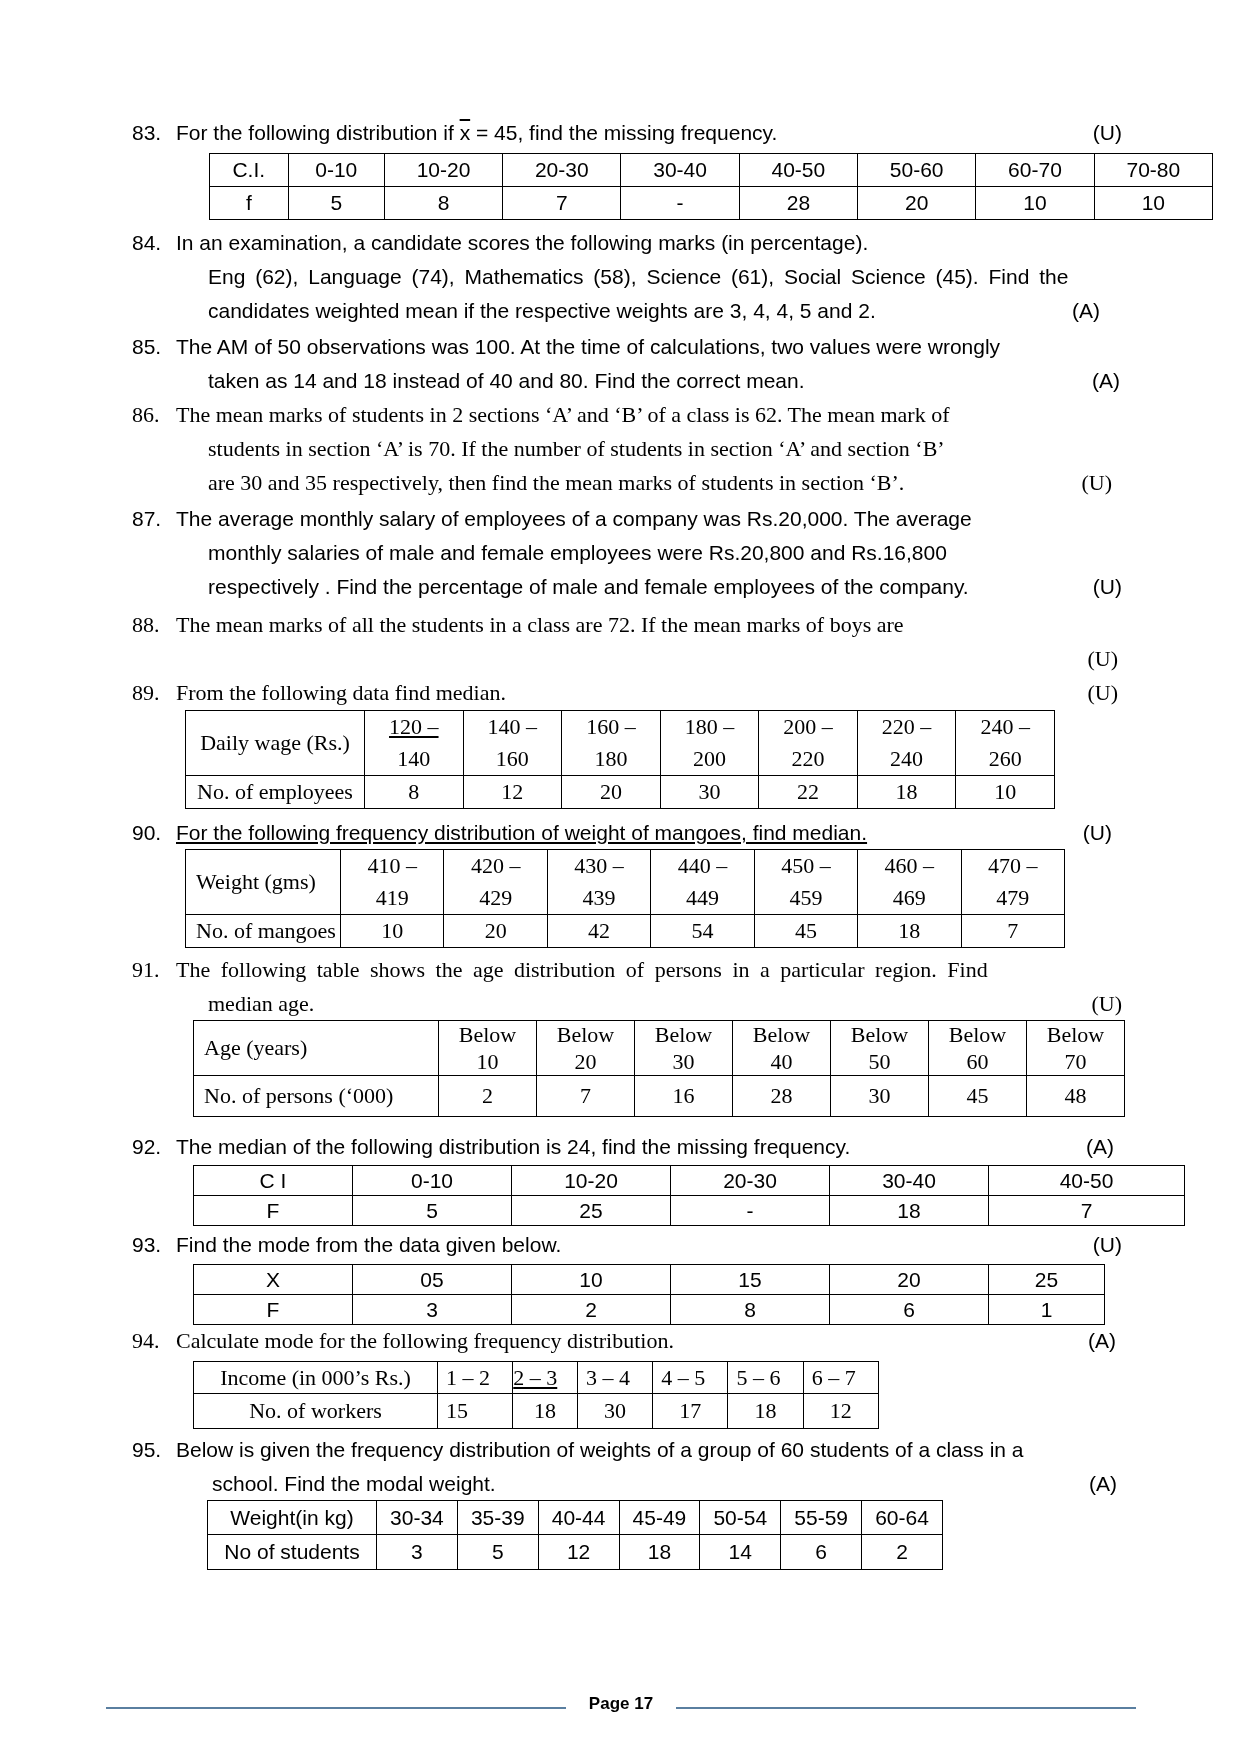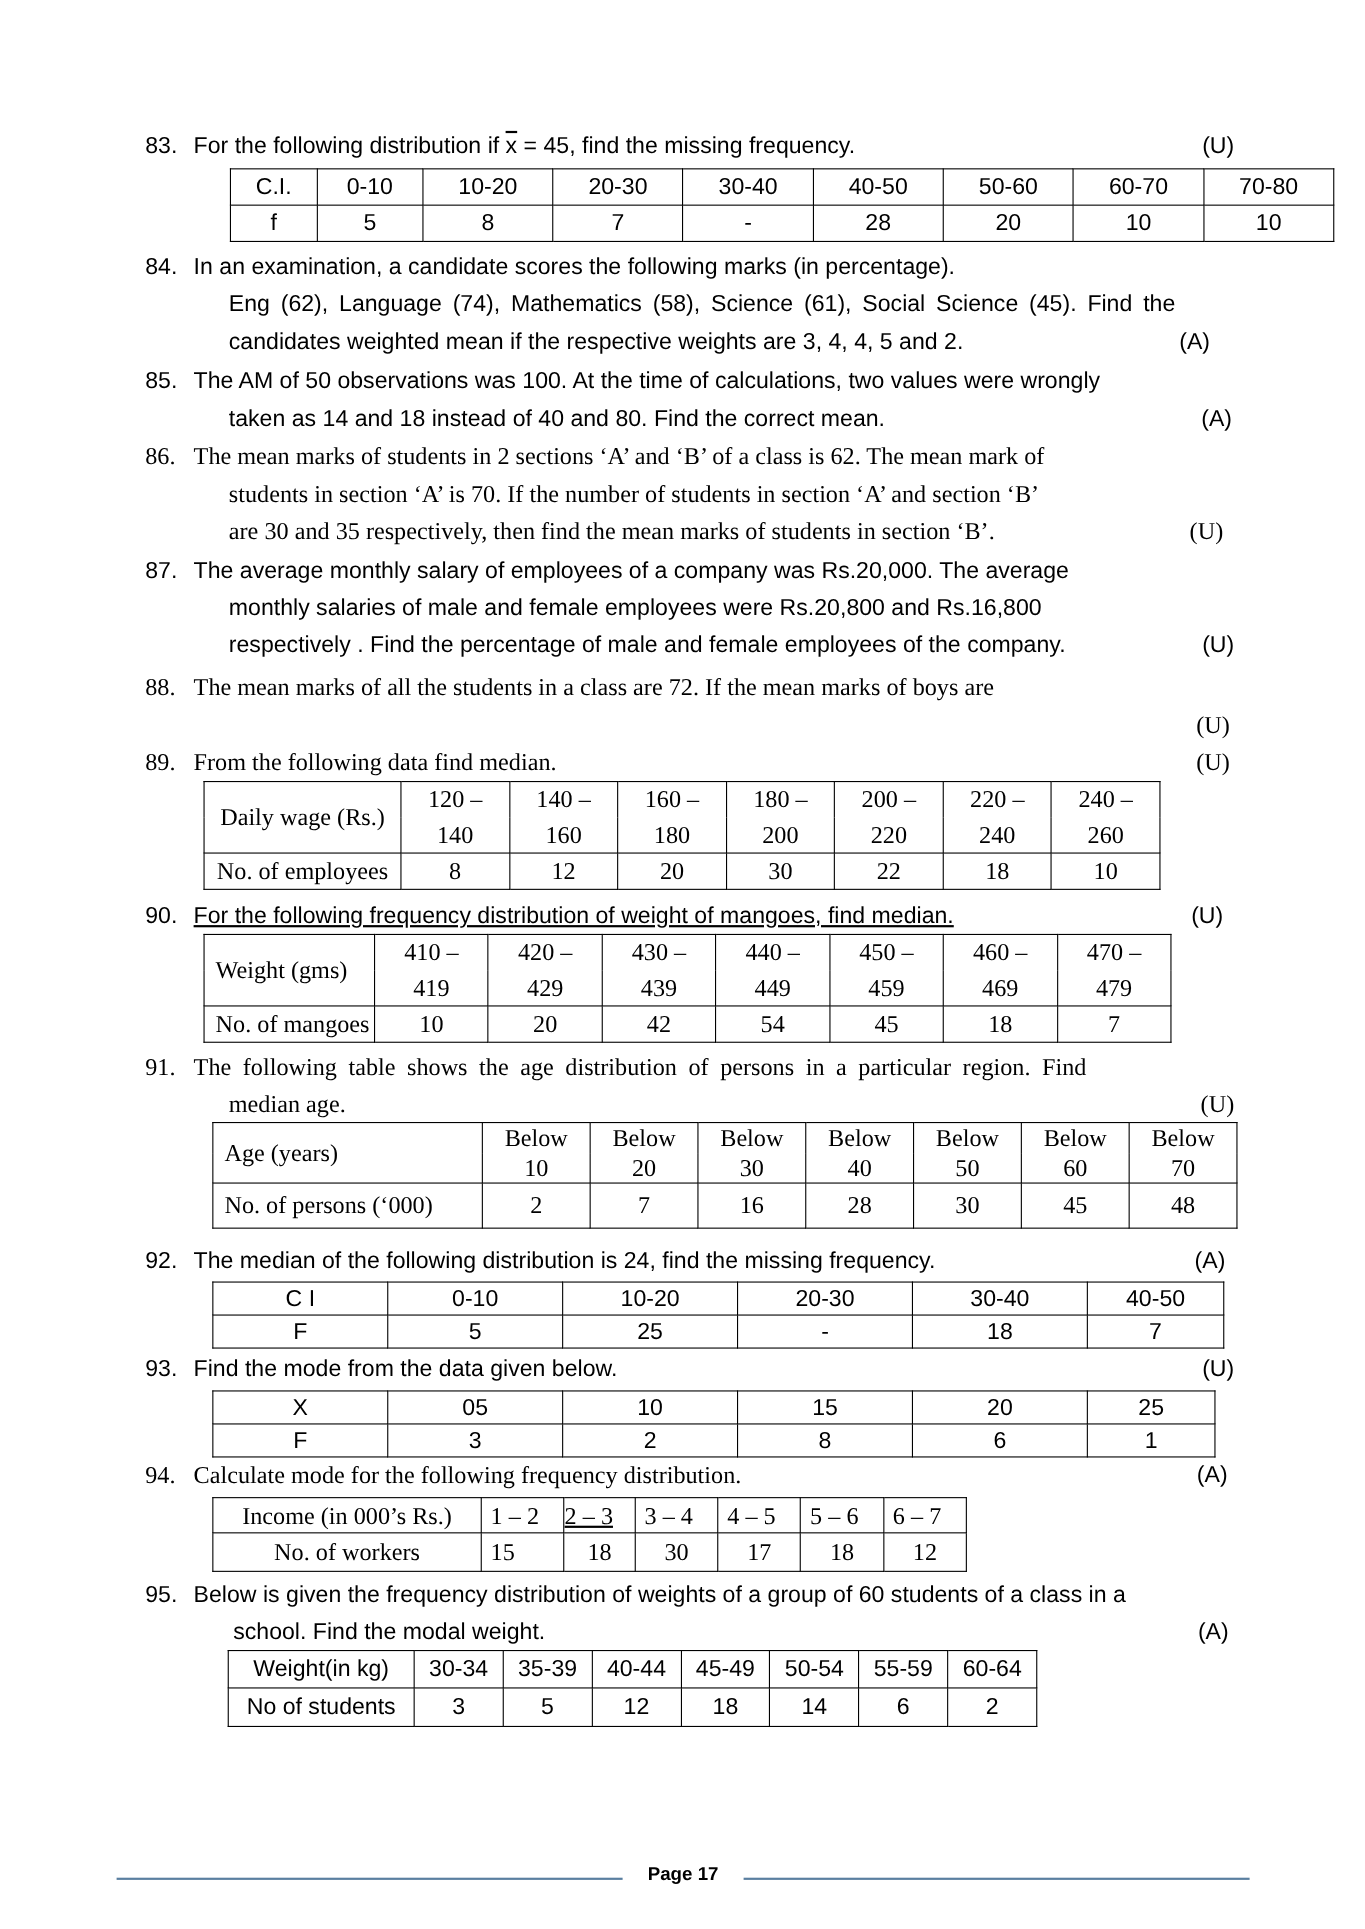--- a/index.html
+++ b/index.html
@@ -87,21 +87,21 @@
     <div class="line indent"><span class="tag" style="right:4px;">(U)</span></div>
   </div>
 
   <div class="q serif" style="top:676px;">
     <div class="line"><span class="num">89.</span><span>From the following data find median.</span><span class="tag" style="right:4px;">(U)</span></div>
   </div>
   <table class="serif" style="left:185px; top:710px; width:870px;">
     <tbody>
         <tr>
       <td rowspan="2" style="width:170px;">Daily wage (Rs.)</td>
-      <td style="border-bottom:none;">120 –</td>
+      <td style="border-bottom:none;text-decoration:underline;">120 –</td>
       <td style="border-bottom:none;">140 –</td>
       <td style="border-bottom:none;">160 –</td>
       <td style="border-bottom:none;">180 –</td>
       <td style="border-bottom:none;">200 –</td>
       <td style="border-bottom:none;">220 –</td>
       <td style="border-bottom:none;text-align:center;">240 –</td>
     </tr>
     <tr>
       <td style="border-top:none;">140</td>
       <td style="border-top:none;">160</td>
@@ -195,21 +195,21 @@
       <td>30</td>
       <td>45</td>
       <td>48</td>
     </tr>
   </tbody>
     </table>
 
   <div class="q" style="top:1130px; width:982px;">
     <div class="line"><span class="num">92.</span><span>The median of the following distribution is 24, find the missing frequency.</span><span class="tag">(A)</span></div>
   </div>
-  <table style="left:193px; top:1165px; width:920px;">
+  <table style="left:193px; top:1165px; width:992px;">
     <tbody>
         <tr>
       <td style="width:150px; line-height:29px;">C I</td>
       <td style="width:150px; line-height:29px;">0-10</td>
       <td style="width:150px; line-height:29px;">10-20</td>
       <td style="width:150px; line-height:29px;">20-30</td>
       <td style="width:150px; line-height:29px;">30-40</td>
       <td style="line-height:29px;">40-50</td>
     </tr>
     <tr>

